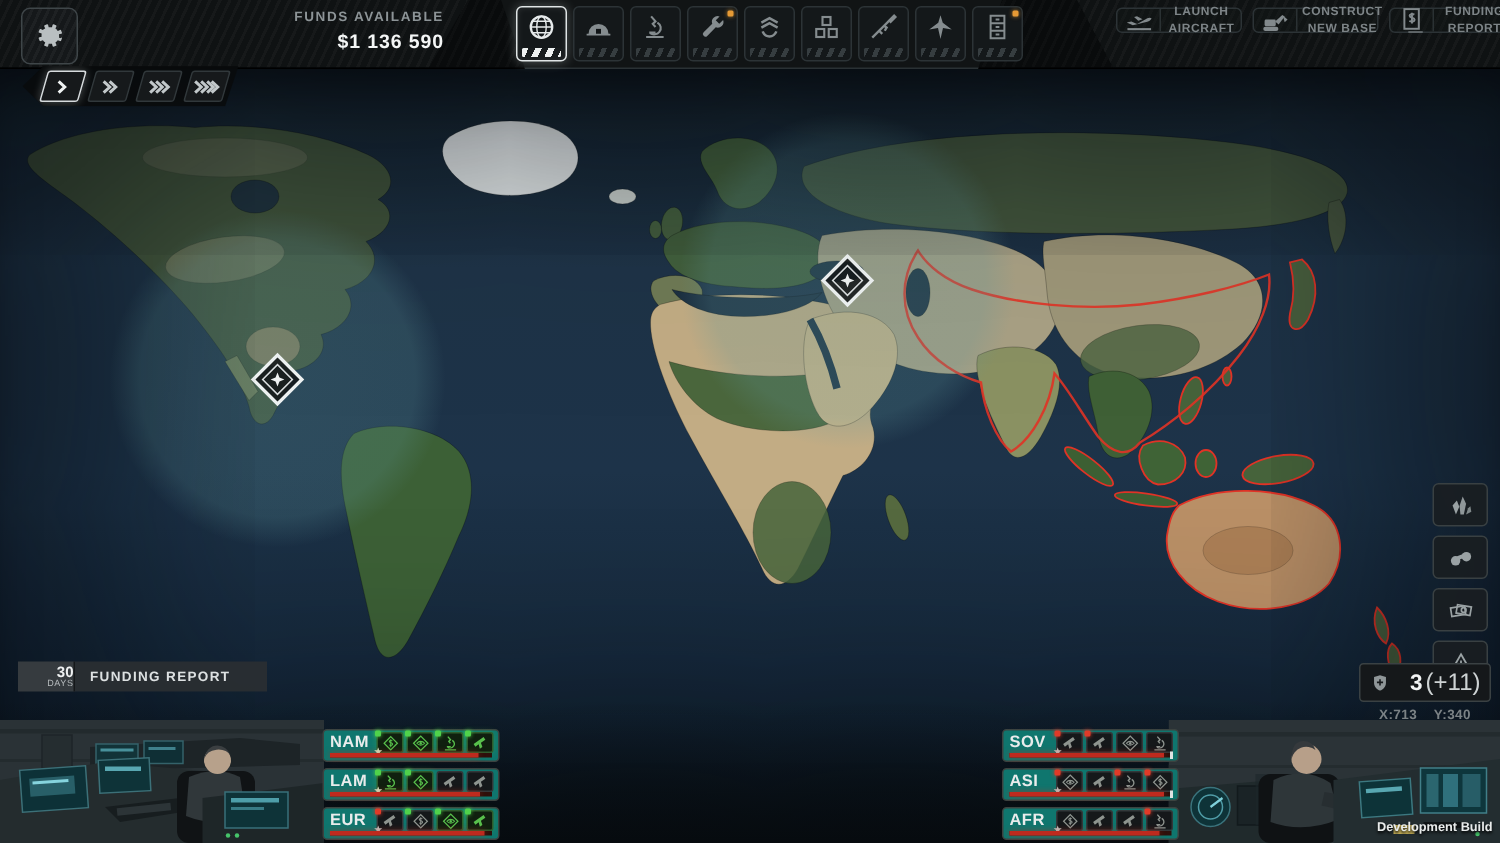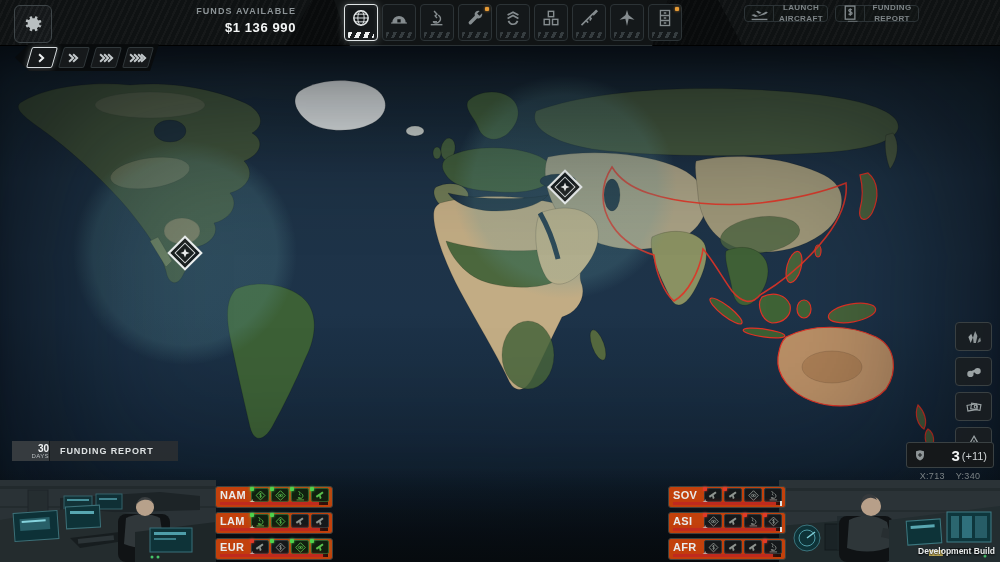--- a/index.html
+++ b/index.html
@@ -82,27 +82,27 @@
   
   #side-tools{position:absolute;right:8px;top:322px;display:flex;flex-direction:column;gap:6px;z-index:5;}
   .tool{width:35px;height:27px;background:rgba(25,30,33,.9);border:1px solid #394042;border-radius:4px;
        display:flex;align-items:center;justify-content:center;cursor:pointer;}
   .tlic{width:18px;height:18px;color:#9aa2a4;}
   
   #counter{position:absolute;right:6px;top:442px;width:88px;height:26px;background:#15181a;border:1px solid #3a4143;
        border-radius:3px;display:flex;align-items:center;z-index:5;box-sizing:border-box;cursor:pointer;}
   #counter .icon{width:14px;height:17px;color:#8f9698;margin:0 4px 0 6px;flex:none;}
   .cval{font-size:15px;font-weight:bold;color:#f2f4f4;margin-left:auto;}
-  .cbonus{font-size:11px;color:#cdd2d3;margin:2px 6px 0 2px;}
+  .cbonus{font-size:16px;color:#cdd2d3;margin:2px 6px 0 2px;}
   #coords{position:absolute;right:6px;top:471px;width:88px;display:flex;justify-content:center;gap:11px;
-       font-size:9px;font-weight:normal;color:#7b8285;z-index:5;letter-spacing:.3px;}
+       font-size:9px;font-weight:bold;color:#7b8285;z-index:5;letter-spacing:.3px;}
   
   #regions-left,#regions-right{position:absolute;top:486px;z-index:6;}
   #regions-left{left:215px;} #regions-right{left:668px;}
-  .region{position:relative;width:118px;height:22px;background:#c2410c;border:1px solid #3c4340;border-radius:3px;
+  .region{position:relative;width:118px;height:22px;background:#0f766e;border:1px solid #3c4340;border-radius:3px;
        margin-bottom:4px;display:flex;align-items:center;padding:0 0 4px 4px;box-sizing:border-box;cursor:pointer;}
   .rcode{width:31px;font-size:11px;font-weight:bold;color:#e9ecec;letter-spacing:.3px;}
   .chip{position:relative;width:18px;height:14px;border-radius:2px;margin-right:2px;
        display:flex;align-items:center;justify-content:center;box-sizing:border-box;}
   .cic{width:13px;height:13px;display:block;}
   .cic svg{width:100%;height:100%;display:block;}
   .chip.good{background:#10200f;border:1px solid #2f5c2d;color:var(--good,#58bf4c);
        box-shadow:0 0 5px rgba(80,200,70,.3);}
   .chip.neutral{background:#15181a;border:1px solid #33383a;color:#8e948f;}
   .dot{position:absolute;top:-2px;left:-2px;width:4px;height:4px;border-radius:1px;}
@@ -215,20 +215,31 @@
             <svg viewBox="0 0 24 24" fill="currentColor">
               <path d="M2.5 13.8l3.5-.9 4.4 2 7.8-4.4c1.3-.7 2.7-.6 3.2.2-.6 1.2-1.7 2-3.3 2.4l-11 2.8z"></path>
               <path d="M8 9.5l2.3-.6 4.2 2.4-3.2 1z"></path>
               <rect x="3" y="18" width="18" height="1.6"></rect>
             </svg>
           </span>
           <span class="albl">LAUNCH AIRCRAFT</span>
         </div>
         <div class="abtn">
           <span class="icon">
+            <svg viewBox="0 0 24 24" fill="currentColor">
+              <rect x="3.5" y="11.5" width="8.5" height="5" rx="1"></rect>
+              <rect x="2.5" y="17" width="11.5" height="3.2" rx="1.6"></rect>
+              <path d="M11.5 13l5.5-5 1.8 1.2-4.6 6z"></path>
+              <path d="M17.5 8.5l3.5 3-2.2 2z"></path>
+            </svg>
+          </span>
+          <span class="albl">CONSTRUCT NEW BASE</span>
+        </div>
+        <div class="abtn">
+          <span class="icon">
             <svg viewBox="0 0 24 24" fill="none" stroke="currentColor" stroke-width="1.5">
               <rect x="6" y="3.5" width="11" height="15"></rect>
               <path d="M9 21h11" opacity=".6"></path>
               <path d="M13.6 7.7c-1.6-.9-3.6-.4-3.6.9 0 1.8 3.8 1.2 3.8 3 0 1.4-2.2 1.9-4 .9"></path>
               <path d="M11.8 6.2v8.3"></path>
             </svg>
           </span>
           <span class="albl">FUNDING REPORT</span>
         </div>
       </div>
@@ -238,21 +249,21 @@
     <span class="icon">
       <svg viewBox="0 0 24 24" fill="currentColor">
           <path d="M12 8.2A3.8 3.8 0 1 0 12 15.8 3.8 3.8 0 0 0 12 8.2zm0 6A2.2 2.2 0 1 1 12 9.8a2.2 2.2 0 0 1 0 4.4zM20.6 13.6l-1.7-.4a7 7 0 0 0 0-2.4l1.7-.4c.4-.1.6-.4.5-.8l-.7-1.7c-.1-.3-.5-.5-.8-.3l-1.6.7a7 7 0 0 0-1.7-1.7l.7-1.6c.2-.3 0-.7-.3-.8l-1.7-.7c-.4-.1-.7.1-.8.5l-.4 1.7a7 7 0 0 0-2.4 0l-.4-1.7c-.1-.4-.4-.6-.8-.5l-1.7.7c-.3.1-.5.5-.3.8l.7 1.6A7 7 0 0 0 7.2 7.6l-1.6-.7c-.3-.2-.7 0-.8.3l-.7 1.7c-.1.4.1.7.5.8l1.7.4a7 7 0 0 0 0 2.4l-1.7.4c-.4.1-.6.4-.5.8l.7 1.7c.1.3.5.5.8.3l1.6-.7c.5.7 1 1.2 1.7 1.7l-.7 1.6c-.2.3 0 .7.3.8l1.7.7c.4.1.7-.1.8-.5l.4-1.7a7 7 0 0 0 2.4 0l.4 1.7c.1.4.4.6.8.5l1.7-.7c.3-.1.5-.5.3-.8l-.7-1.6a7 7 0 0 0 1.7-1.7l1.6.7c.3.2.7 0 .8-.3l.7-1.7c.1-.4-.1-.7-.5-.8z"></path>
         </svg>
     </span>
   </div>
 
 
   <div id="funds">
     <div id="funds-label">FUNDS AVAILABLE</div>
-    <div id="funds-value">$1 136 990</div>
+    <div id="funds-value">$1 136 590</div>
   </div>
 
   <div id="tab-bar">
       <div class="tab sel">
         <span class="ticon">
           <svg viewBox="0 0 24 24">
             <g fill="none" stroke="currentColor">
               <circle cx="12" cy="12" r="8.6" stroke-width="1.8"></circle>
               <ellipse cx="12" cy="12" rx="3.8" ry="8.6" stroke-width="1.1"></ellipse>
               <path d="M3.4 12h17.2M5 7.4h14M5 16.6h14" stroke-width="1.1"></path>

